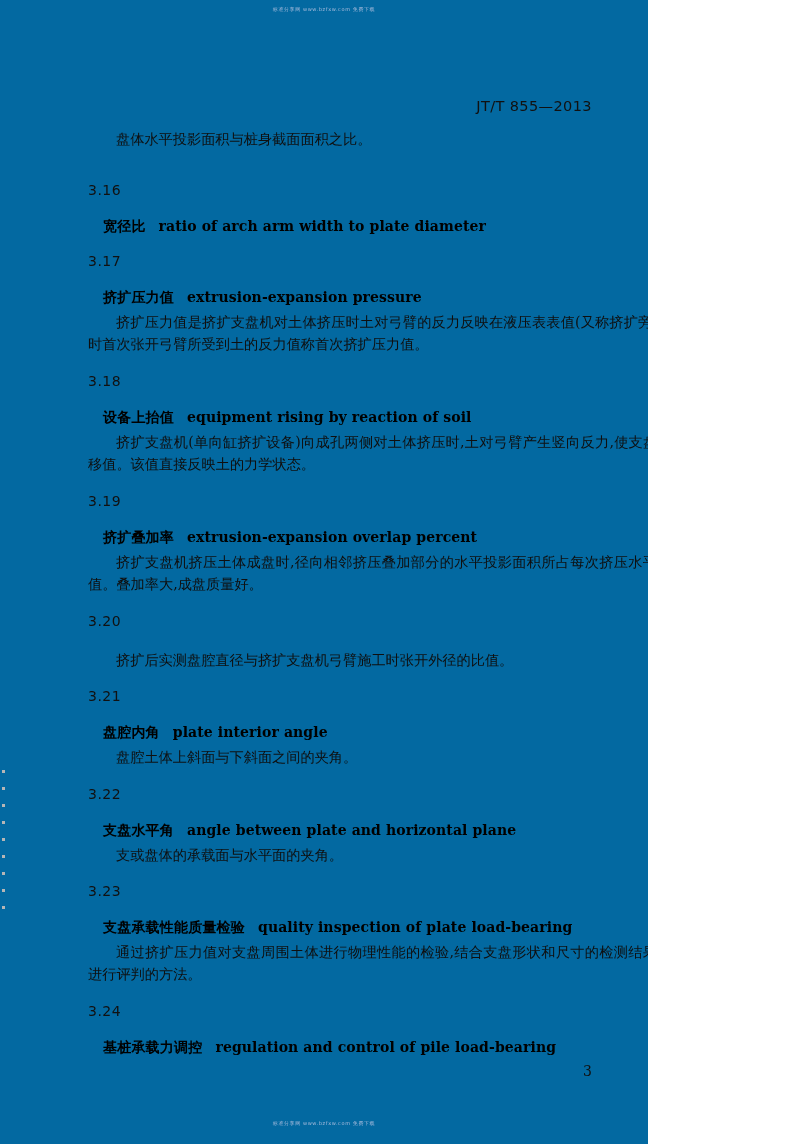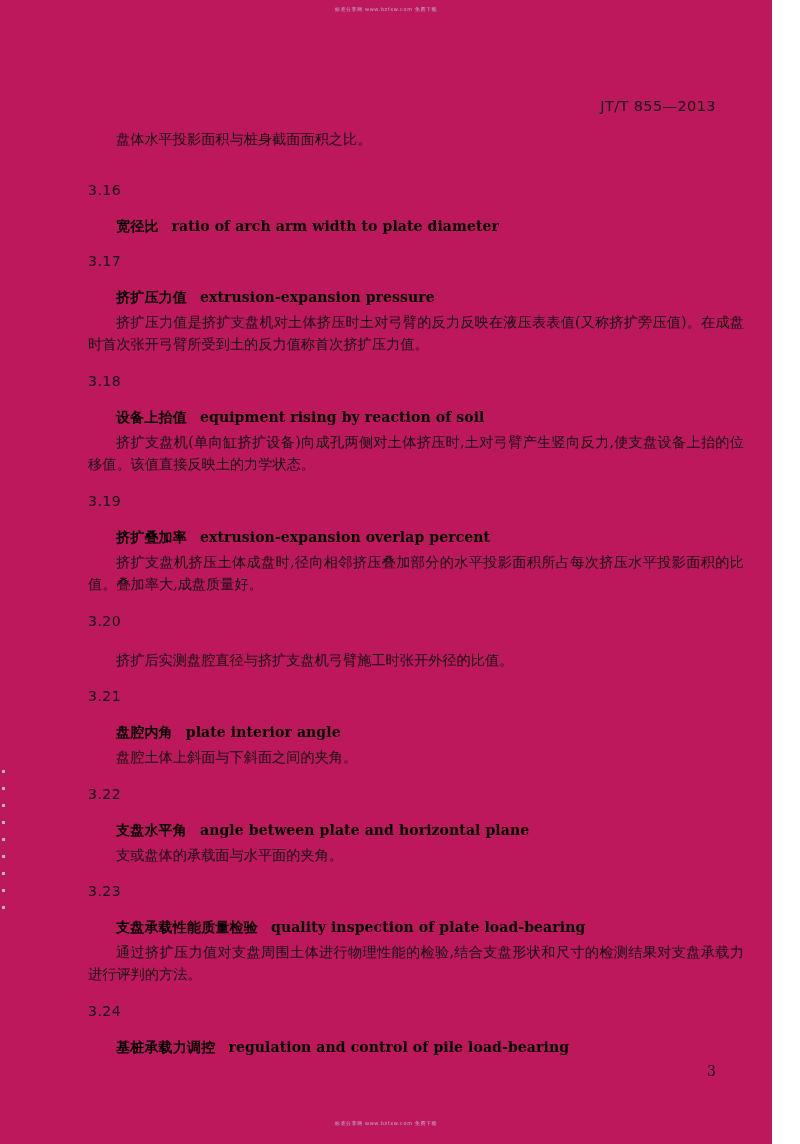--- a/index.html
+++ b/index.html
@@ -5,23 +5,23 @@
   html, body {
     margin: 0;
     padding: 0;
     background: #ffffff;
   }
   body {
     font-family: "DejaVu Sans", "Liberation Sans", sans-serif;
   }
   .page {
     position: relative;
-    width: 772px;
+    width: 648px;
     height: 1144px;
-    background: #be185d;
+    background: #0369a1;
     overflow: hidden;
     box-sizing: border-box;
   }
 
   
   .watermark {
     position: absolute;
     left: 0;
     width: 100%;
     text-align: center;
@@ -85,21 +85,21 @@
   }
   .clause-number {
     font-size: 14px;
     color: #111;
     letter-spacing: 0.5px;
     font-family: "DejaVu Sans", "Liberation Sans", sans-serif;
     margin-bottom: 20px;
     margin-top: 7px;
   }
   .term-line {
-    margin-left: 28px;
+    margin-left: 15px;
     font-size: 14px;
     font-weight: bold;
     color: #000;
     font-family: "DejaVu Serif", "Liberation Serif", serif;
     margin-bottom: 4px;
     white-space: nowrap;
   }
   .term-zh {
     font-weight: bold;
     letter-spacing: 0.2px;

